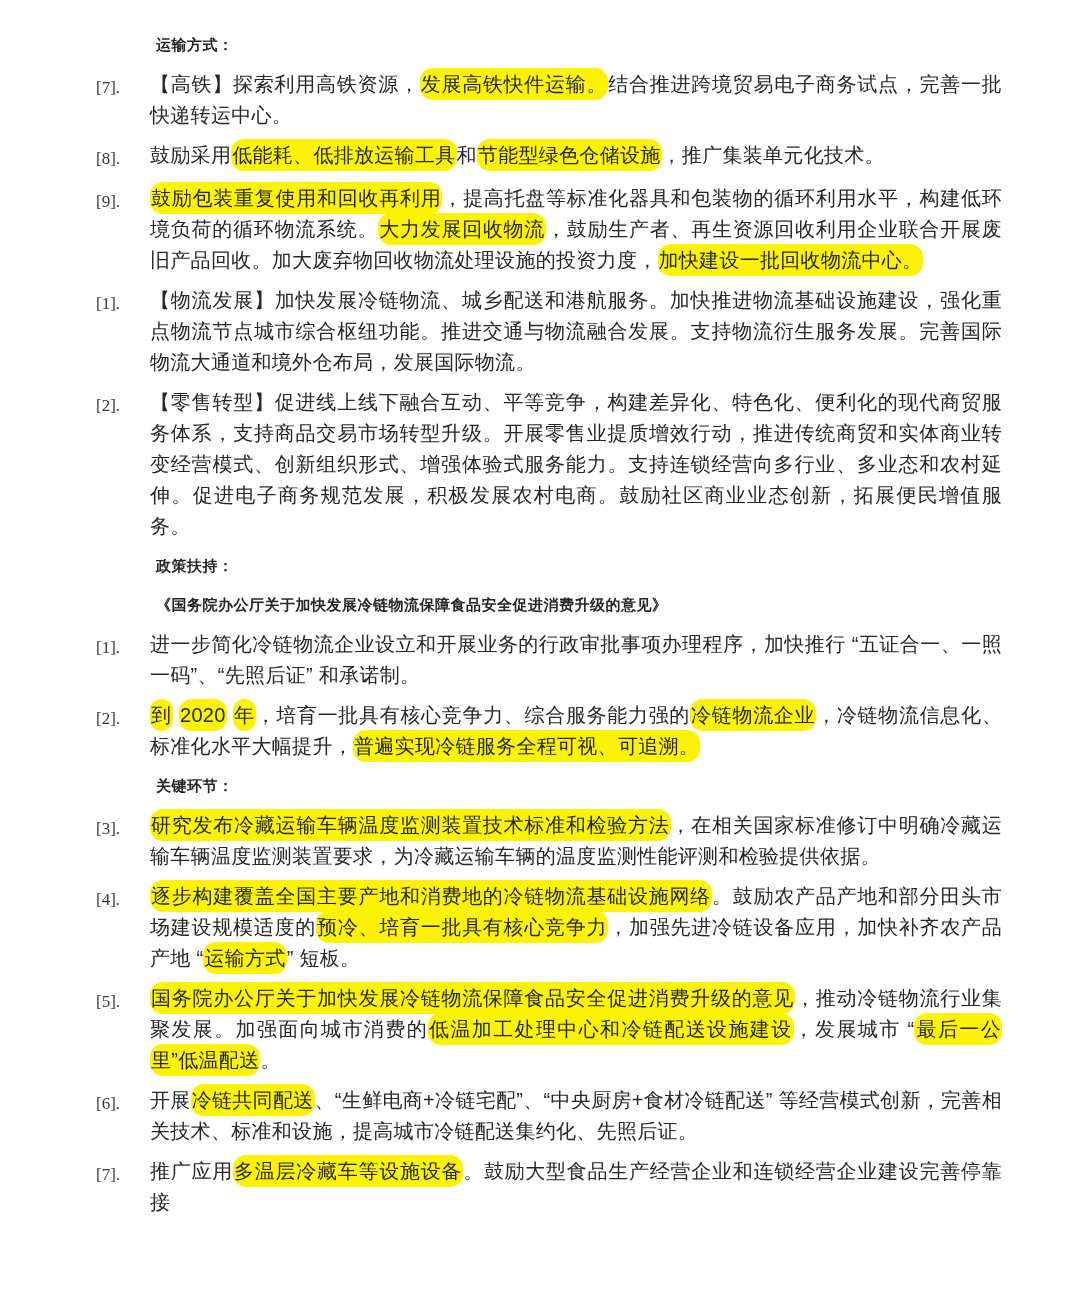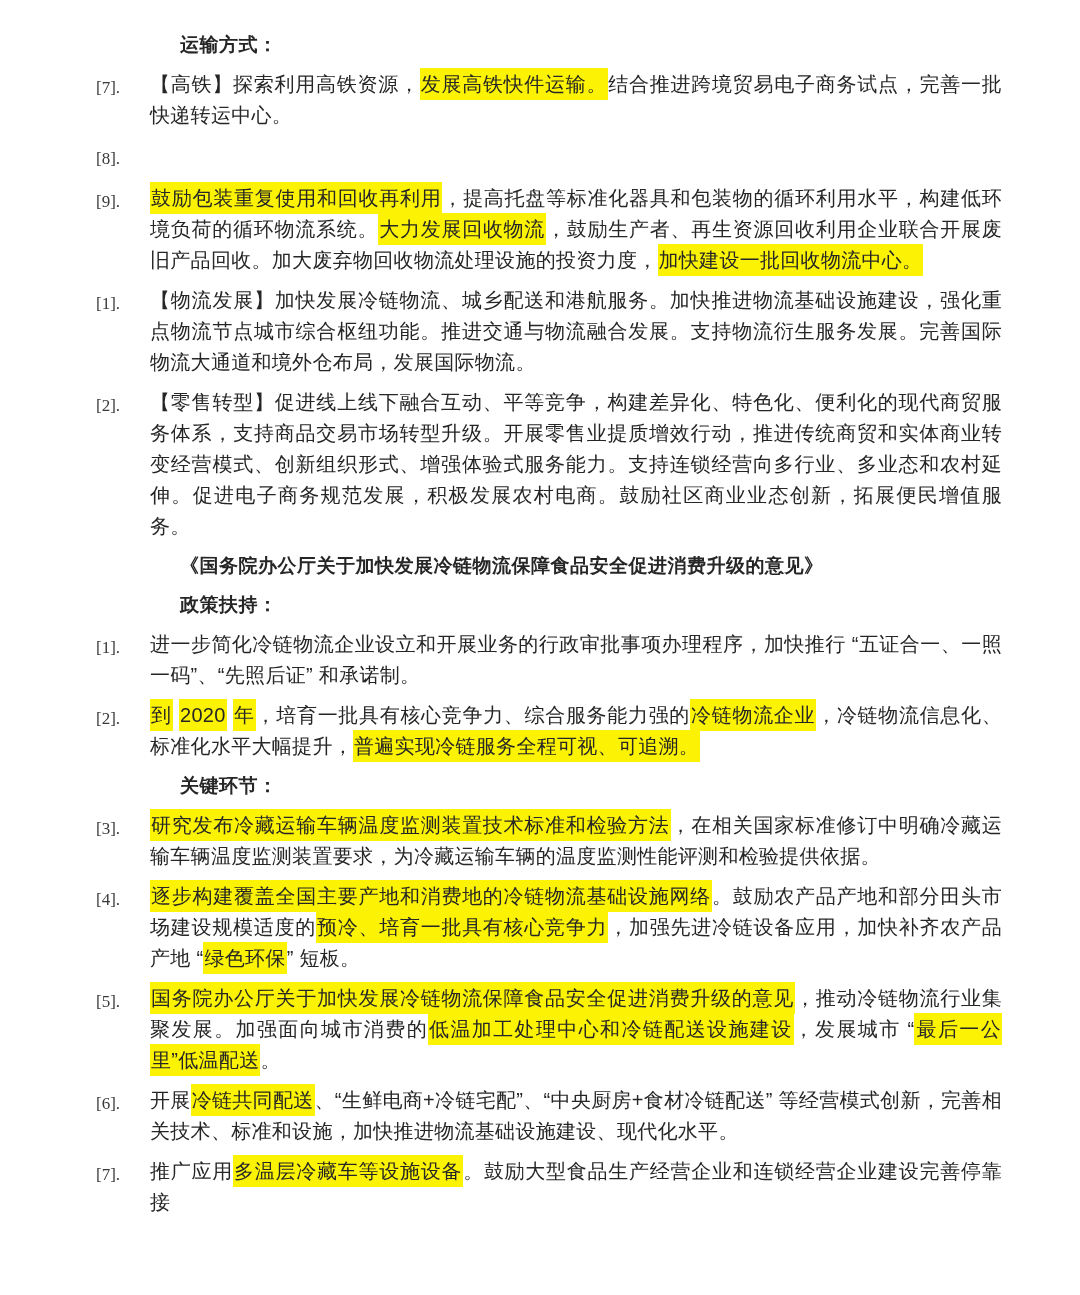--- a/index.html
+++ b/index.html
@@ -12,23 +12,23 @@
     font-family: "Liberation Sans", sans-serif;
     color: #262626;
     -webkit-font-smoothing: antialiased;
   }
   .doc {
     padding: 22px 78px 24px 96px;
     background: #ffffff;
   }
   .heading {
     font-weight: 700;
-    font-size: 19px;
+    font-size: 15px;
     line-height: 30px;
-    margin: 8px 0 9px 84px;
+    margin: 8px 0 9px 60px;
     letter-spacing: 0.5px;
   }
   .item {
     display: flex;
     align-items: flex-start;
     margin: 0 0 9px 0;
     font-size: 20px;
     line-height: 31px;
   }
   .num {
@@ -42,78 +42,80 @@
   .item-text {
     flex: 1;
     margin: 0;
     text-align: justify;
     letter-spacing: 0.3px;
   }
   .hl {
     background: var(--hl, #fbf303);
     padding: 5px 1px;
     box-decoration-break: clone;
+    border-radius: 13px;
     -webkit-box-decoration-break: clone;
   }
   .ul {
     text-decoration-color: #3a3a3a;
     text-decoration-thickness: 1.5px;
     text-underline-offset: 3px;
   }
 </style>
 </head>
 <body style="background: rgb(255, 255, 255); color: rgb(38, 38, 38);">
 
 <div class="doc">
   <div>
       <div class="heading">运输方式：</div>
       <div class="item">
         <span class="num">[7].</span>
         <p class="item-text"><span>【高铁】探索利用高铁资源，</span><span class="hl">发展高铁快件运输。</span><span>结合推进跨境贸易电子商务试点，完善一批快递转运中心。</span></p>
       </div>
       <div class="item">
         <span class="num">[8].</span>
+        <p class="item-text"><span>鼓励采用</span><span class="hl">低能耗、低排放运输工具</span><span>和</span><span class="hl">节能型绿色仓储设施</span><span>，推广集装单元化技术。</span></p>
       </div>
       <div class="item">
         <span class="num">[9].</span>
         <p class="item-text"><span class="hl">鼓励包装重复使用和回收再利用</span><span>，提高托盘等标准化器具和包装物的循环利用水平，构建低环境负荷的循环物流系统。</span><span class="hl">大力发展回收物流</span><span>，鼓励生产者、再生资源回收利用企业联合开展废旧产品回收。加大废弃物回收物流处理设施的投资力度，</span><span class="hl">加快建设一批回收物流中心。</span></p>
       </div>
       <div class="item">
         <span class="num">[1].</span>
         <p class="item-text"><span>【物流发展】加快发展冷链物流、城乡配送和港航服务。加快推进物流基础设施建设，强化重点物流节点城市综合枢纽功能。推进交通与物流融合发展。支持物流衍生服务发展。完善国际物流大通道和境外仓布局，发展国际物流。</span></p>
       </div>
       <div class="item">
         <span class="num">[2].</span>
         <p class="item-text"><span>【零售转型】促进线上线下融合互动、平等竞争，构建差异化、特色化、便利化的现代商贸服务体系，支持商品交易市场转型升级。开展零售业提质增效行动，推进传统商贸和实体商业转变经营模式、创新组织形式、增强体验式服务能力。支持连锁经营向多行业、多业态和农村延伸。促进电子商务规范发展，积极发展农村电商。鼓励社区商业业态创新，拓展便民增值服务。</span></p>
       </div>
+      <div class="heading">政策扶持：</div>
       <div class="heading">《国务院办公厅关于加快发展冷链物流保障食品安全促进消费升级的意见》</div>
-      <div class="heading">政策扶持：</div>
       <div class="item">
         <span class="num">[1].</span>
         <p class="item-text"><span>进一步简化冷链物流企业设立和开展业务的行政审批事项办理程序，加快推行 “五证合一、一照一码”、“先照后证” 和承诺制。</span></p>
       </div>
       <div class="item">
         <span class="num">[2].</span>
         <p class="item-text"><span class="hl">到</span><span> </span><span class="hl">2020</span><span> </span><span class="hl">年</span><span>，培育一批具有核心竞争力、综合服务能力强的</span><span class="hl">冷链物流企业</span><span>，冷链物流信息化、标准化水平大幅提升，</span><span class="hl">普遍实现冷链服务全程可视、可追溯。</span></p>
       </div>
       <div class="heading">关键环节：</div>
       <div class="item">
         <span class="num">[3].</span>
         <p class="item-text"><span class="hl">研究发布冷藏运输车辆温度监测装置技术标准和检验方法</span><span>，在相关国家标准修订中明确冷藏运输车辆温度监测装置要求，为冷藏运输车辆的温度监测性能评测和检验提供依据。</span></p>
       </div>
       <div class="item">
         <span class="num">[4].</span>
-        <p class="item-text"><span class="hl">逐步构建覆盖全国主要产地和消费地的冷链物流基础设施网络</span><span>。鼓励农产品产地和部分田头市场建设规模适度的</span><span class="hl">预冷、培育一批具有核心竞争力</span><span>，加强先进冷链设备应用，加快补齐农产品产地 “</span><span class="hl">绿色环保</span><span>” 短板。</span></p>
+        <p class="item-text"><span class="hl">逐步构建覆盖全国主要产地和消费地的冷链物流基础设施网络</span><span>。鼓励农产品产地和部分田头市场建设规模适度的</span><span class="hl">预冷、培育一批具有核心竞争力</span><span>，加强先进冷链设备应用，加快补齐农产品产地 “</span><span class="hl">运输方式</span><span>” 短板。</span></p>
       </div>
       <div class="item">
         <span class="num">[5].</span>
         <p class="item-text"><span class="hl">国务院办公厅关于加快发展冷链物流保障食品安全促进消费升级的意见</span><span>，推动冷链物流行业集聚发展。加强面向城市消费的</span><span class="hl">低温加工处理中心和冷链配送设施建设</span><span>，发展城市 “</span><span class="hl">最后一公里”低温配送</span><span>。</span></p>
       </div>
       <div class="item">
         <span class="num">[6].</span>
-        <p class="item-text"><span>开展</span><span class="hl ul">冷链共同配送</span><span>、“生鲜电商+冷链宅配”、“中央厨房+食材冷链配送” 等经营模式创新，完善相关技术、标准和设施，加快推进物流基础设施建设、现代化水平。</span></p>
+        <p class="item-text"><span>开展</span><span class="hl ul">冷链共同配送</span><span>、“生鲜电商+冷链宅配”、“中央厨房+食材冷链配送” 等经营模式创新，完善相关技术、标准和设施，提高城市冷链配送集约化、先照后证。</span></p>
       </div>
       <div class="item">
         <span class="num">[7].</span>
         <p class="item-text"><span>推广应用</span><span class="hl">多温层冷藏车等设施设备</span><span>。鼓励大型食品生产经营企业和连锁经营企业建设完善停靠接</span></p>
       </div>
     </div>
 </div>
 
 </body></html>

